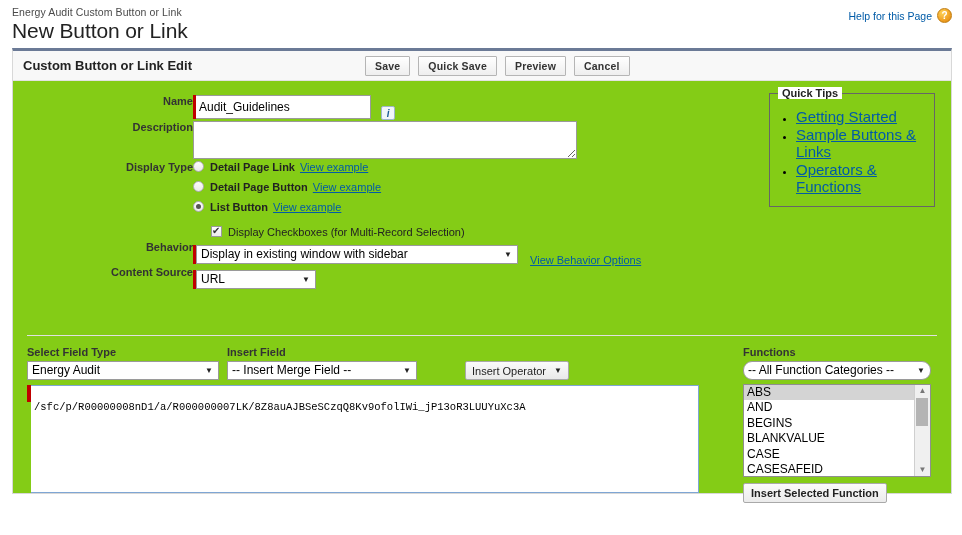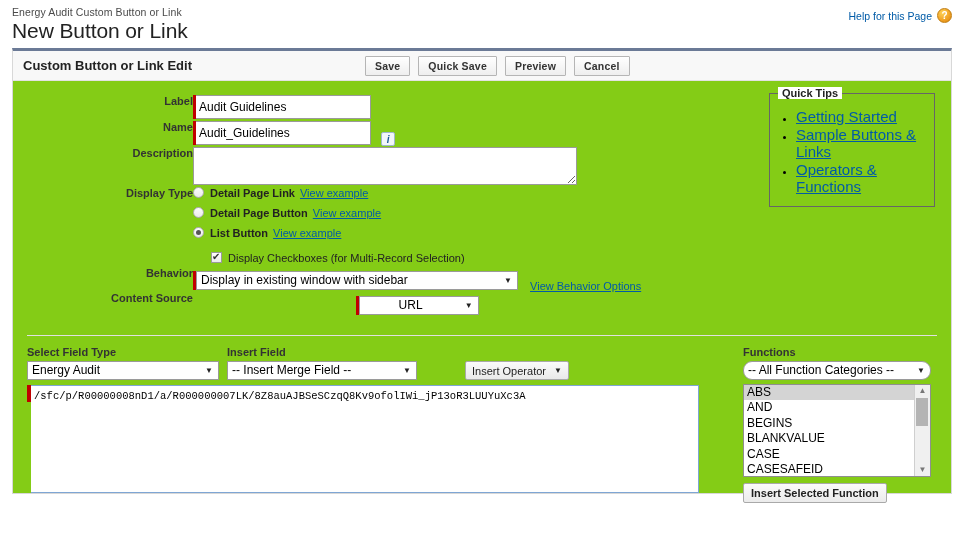--- a/index.html
+++ b/index.html
@@ -375,21 +375,21 @@
     height: 17px;
   }
   #formula-textarea {
     font-family: "Liberation Mono", monospace;
     font-size: 10.5px;
     color: #000;
     width: 668px;
     height: 108px;
     border: 1px solid #7ea6d4;
     border-left: none;
-    padding: 4px 3px;
+    padding: 15px 3px;
     resize: none;
     background: #ffffff;
     line-height: 13px;
     overflow: hidden;
     box-sizing: border-box;
   }
 
   
   #functions-panel {
     position: absolute;
@@ -489,29 +489,20 @@
       <button class="btn">Quick Save</button>
       <button class="btn">Preview</button>
       <button class="btn">Cancel</button>
     </span>
   </div>
 
   <div id="form-body">
 
     <table class="form">
       <tbody>
-          <tr>
-        <td class="lbl">Label</td>
-        <td class="fld">
-          <span class="req-wrap">
-            <span class="req-bar"></span>
-            <input id="label-input" class="text" type="text" value="Audit Guidelines" style="">
-          </span>
-        </td>
-      </tr>
 
       <tr>
         <td class="lbl">Name</td>
         <td class="fld">
           <span class="req-wrap">
             <span class="req-bar"></span>
             <input id="name-input" class="text" type="text" value="Audit_Guidelines" style="">
           </span>
           <span class="info-icon">i</span>
         </td>
@@ -558,21 +549,21 @@
               <span class="sel-text">Display in existing window with sidebar</span>
               <span class="caret">▼</span>
             </span>
           </span>
           <a class="plain-link" href="#">View Behavior Options</a>
         </td>
       </tr>
 
       <tr>
         <td class="lbl">Content Source</td>
-        <td class="fld" style="padding-top:4px;text-align:center;">
+        <td class="fld" style="padding-top:4px;">
           <span class="req-wrap">
             <span class="req-bar"></span>
             <span id="content-source-select" class="sel-box">
               <span class="sel-text">URL</span>
               <span class="caret">▼</span>
             </span>
           </span>
         </td>
       </tr>
     </tbody>

